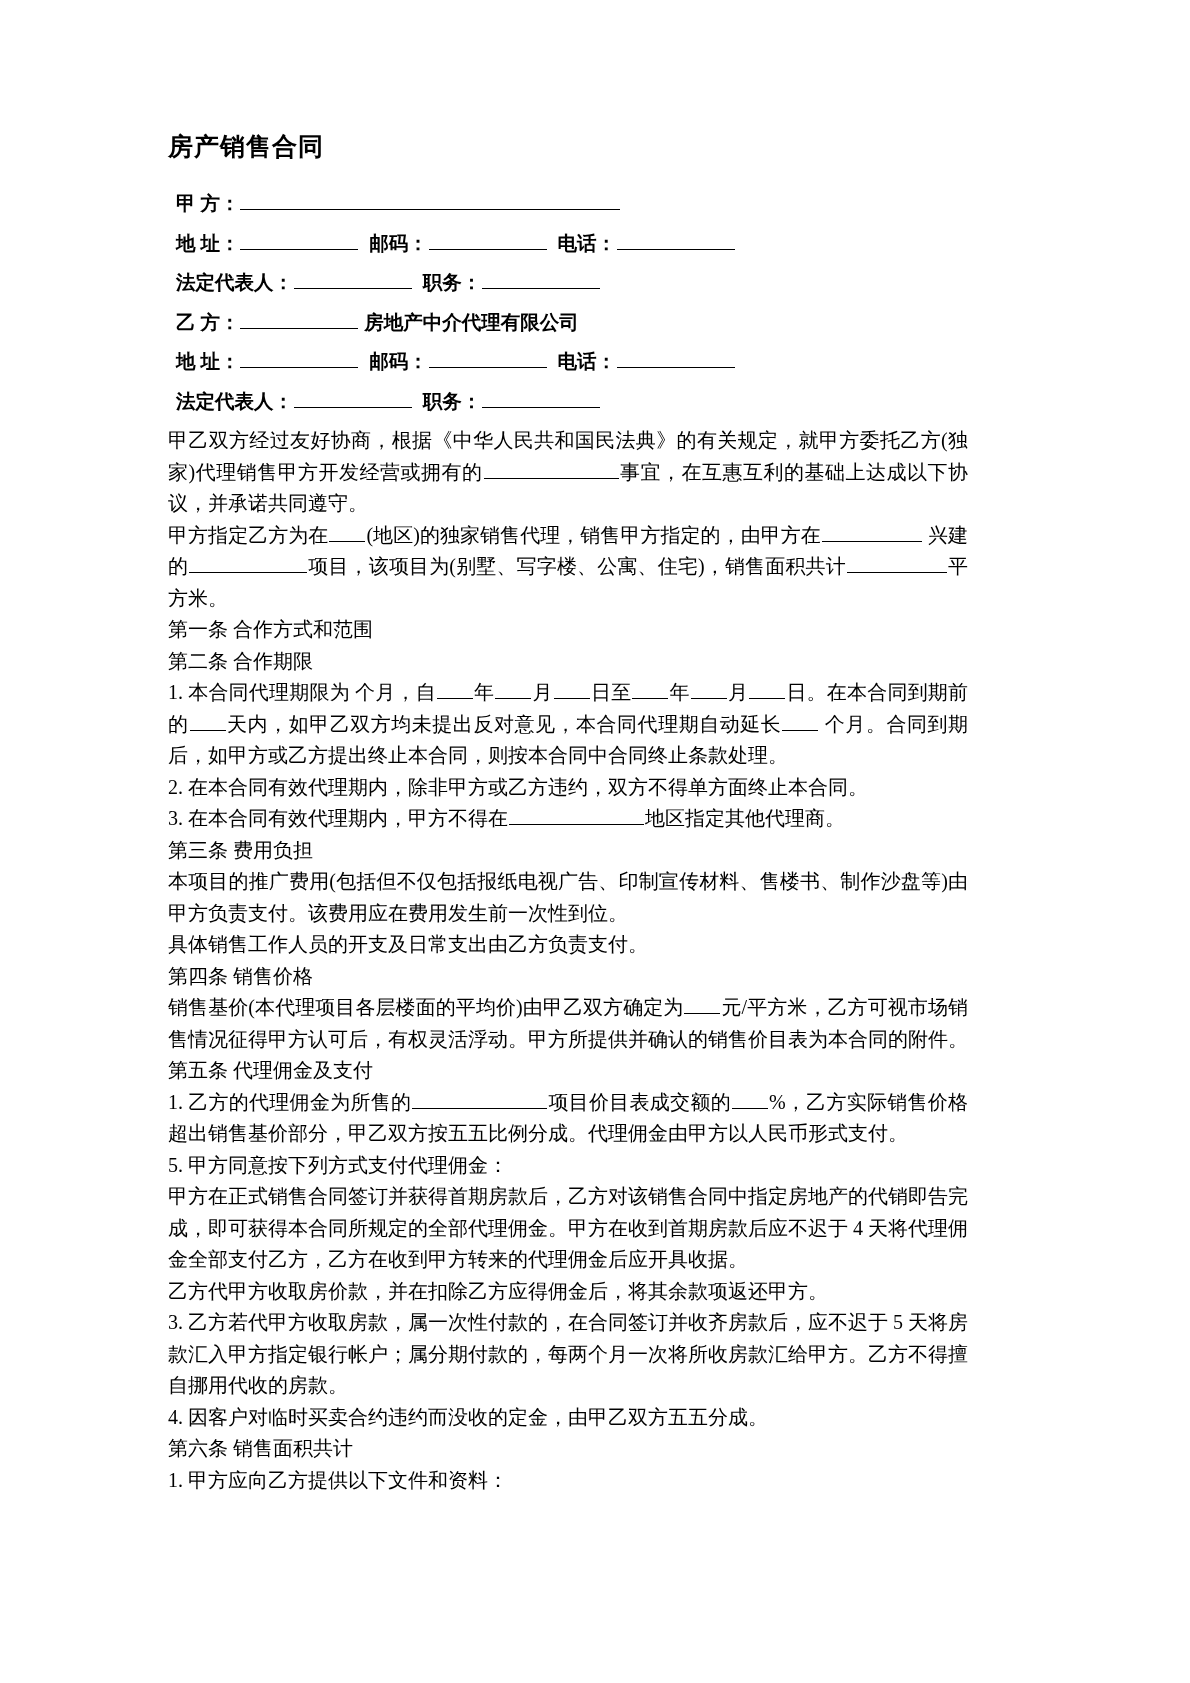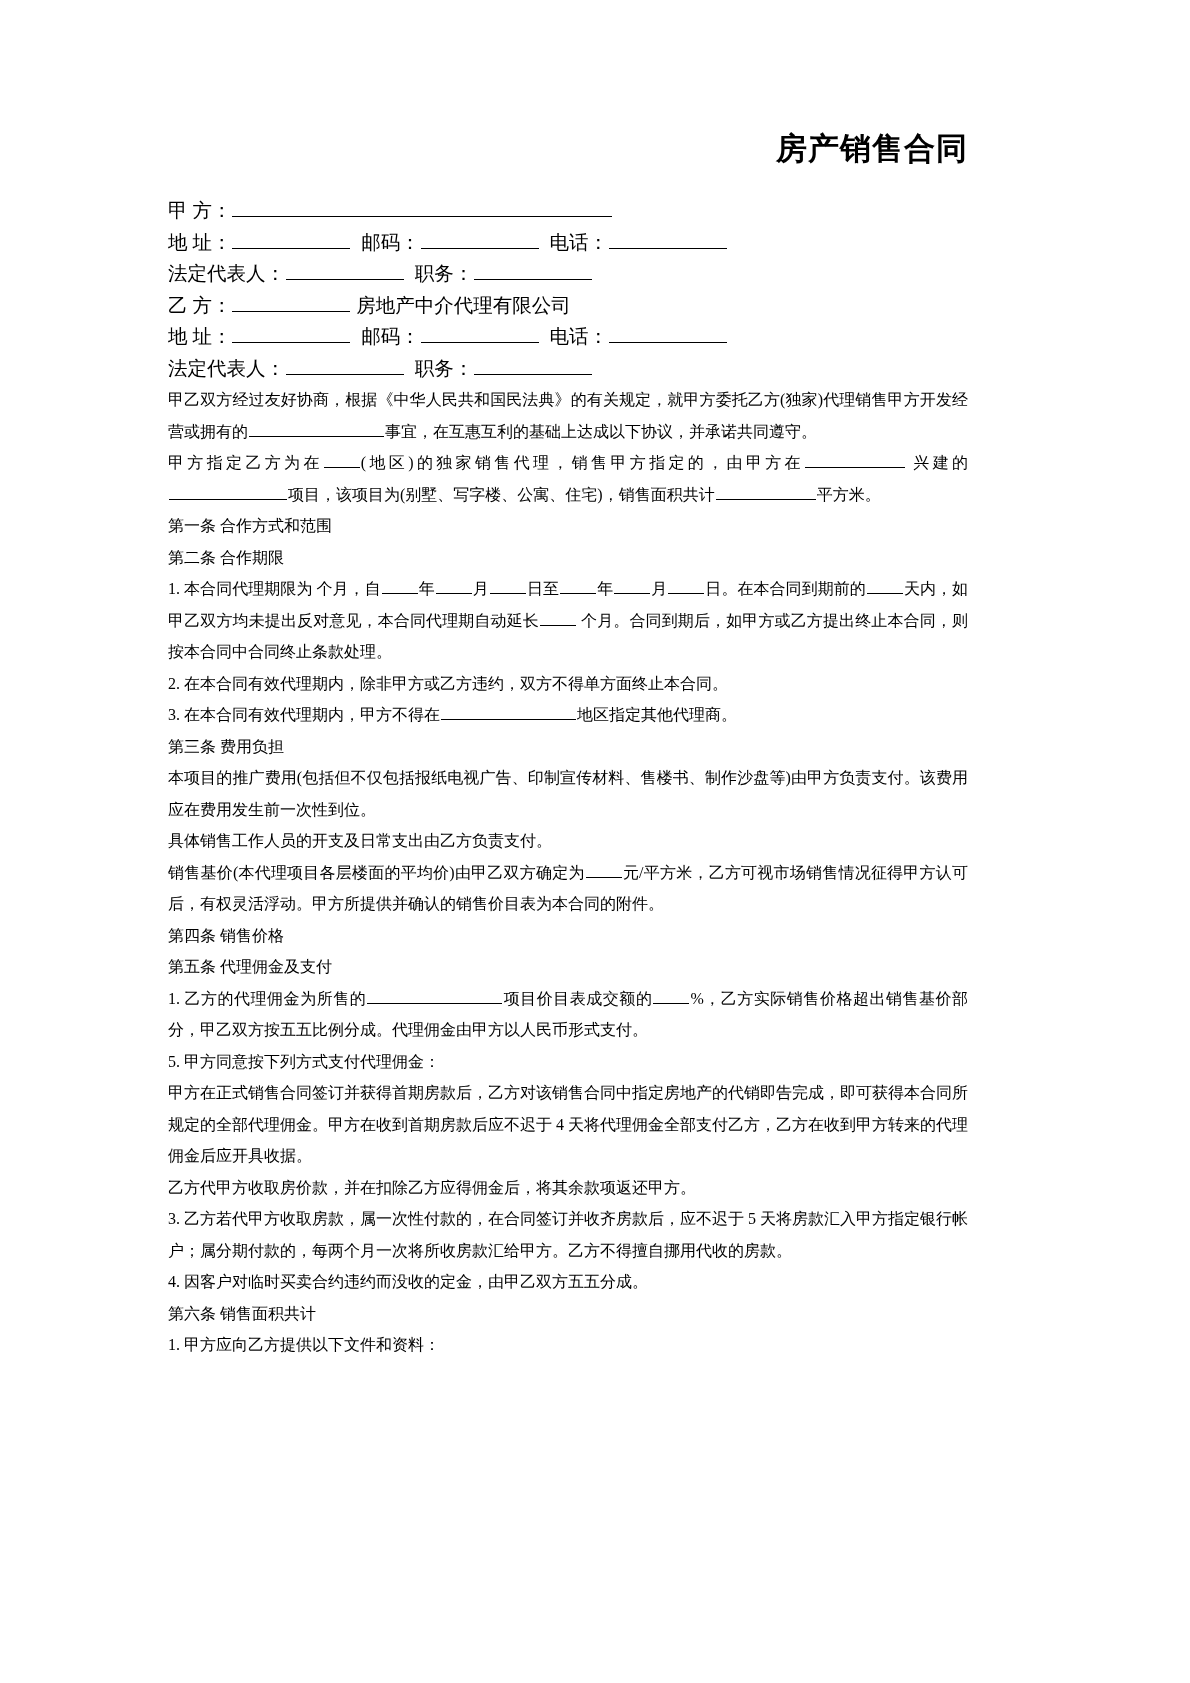--- a/index.html
+++ b/index.html
@@ -19,38 +19,39 @@
     box-sizing: border-box;
     overflow: hidden;
   }
   .doc-body {
     position: absolute;
     left: 168px;
     top: 132px;
     width: 800px;
   }
   .doc-title {
-    text-align: right;
-    font-size: 31px;
+    text-align: left;
+    font-size: 25px;
     font-weight: bold;
     letter-spacing: 1px;
     margin: 0 0 26px 0;
     line-height: 1.2;
-    font-family: Liberation Mono, monospace;
+    font-family: Liberation Serif, serif;
   }
   .line {
     font-size: 19.5px;
     line-height: 31.5px;
-    margin: 0;
+    margin: 8px;
     white-space: pre-wrap;
     word-break: break-all;
     text-align: justify;
+    font-weight: bold;
   }
   .para {
-    font-size: 16px;
+    font-size: 20px;
     line-height: 31.5px;
     margin: 0;
     text-align: justify;
     text-justify: inter-ideograph;
     word-break: break-all;
   }
   .blank {
     display: inline-block;
     border-bottom: 1px solid #000000;
     vertical-align: baseline;
@@ -90,22 +91,22 @@
 
     <p class="para">第二条  合作期限</p>
     <p class="para"><span>1. 本合同代理期限为 个月，自</span><span class="blank b-xs"></span><span>年</span><span class="blank b-xs"></span><span>月</span><span class="blank b-xs"></span><span>日至</span><span class="blank b-xs"></span><span>年</span><span class="blank b-xs"></span><span>月</span><span class="blank b-xs"></span><span>日。在本合同到期前的</span><span class="blank b-xs"></span><span>天内，如甲乙双方均未提出反对意见，本合同代理期自动延长</span><span class="blank b-xs"></span><span> 个月。合同到期后，如甲方或乙方提出终止本合同，则按本合同中合同终止条款处理。</span></p>
     <p class="para">2. 在本合同有效代理期内，除非甲方或乙方违约，双方不得单方面终止本合同。</p>
     <p class="para"><span>3. 在本合同有效代理期内，甲方不得在</span><span class="blank b-lg"></span><span>地区指定其他代理商。</span></p>
 
     <p class="para">第三条  费用负担</p>
     <p class="para">本项目的推广费用(包括但不仅包括报纸电视广告、印制宣传材料、售楼书、制作沙盘等)由甲方负责支付。该费用应在费用发生前一次性到位。</p>
     <p class="para">具体销售工作人员的开支及日常支出由乙方负责支付。</p>
 
+    <p class="para">第四条  销售价格</p>
     <p class="para"><span>销售基价(本代理项目各层楼面的平均价)由甲乙双方确定为</span><span class="blank b-xs"></span><span>元/平方米，乙方可视市场销售情况征得甲方认可后，有权灵活浮动。甲方所提供并确认的销售价目表为本合同的附件。</span></p>
-    <p class="para">第四条  销售价格</p>
 
     <p class="para">第五条  代理佣金及支付</p>
     <p class="para"><span>1. 乙方的代理佣金为所售的</span><span class="blank b-lg"></span><span>项目价目表成交额的</span><span class="blank b-xs"></span><span>%，乙方实际销售价格超出销售基价部分，甲乙双方按五五比例分成。代理佣金由甲方以人民币形式支付。</span></p>
     <p class="para">5. 甲方同意按下列方式支付代理佣金：</p>
     <p class="para">甲方在正式销售合同签订并获得首期房款后，乙方对该销售合同中指定房地产的代销即告完成，即可获得本合同所规定的全部代理佣金。甲方在收到首期房款后应不迟于 4 天将代理佣金全部支付乙方，乙方在收到甲方转来的代理佣金后应开具收据。</p>
     <p class="para">乙方代甲方收取房价款，并在扣除乙方应得佣金后，将其余款项返还甲方。</p>
     <p class="para">3. 乙方若代甲方收取房款，属一次性付款的，在合同签订并收齐房款后，应不迟于 5 天将房款汇入甲方指定银行帐户；属分期付款的，每两个月一次将所收房款汇给甲方。乙方不得擅自挪用代收的房款。</p>
     <p class="para">4. 因客户对临时买卖合约违约而没收的定金，由甲乙双方五五分成。</p>
 
     <p class="para">第六条  销售面积共计</p>

